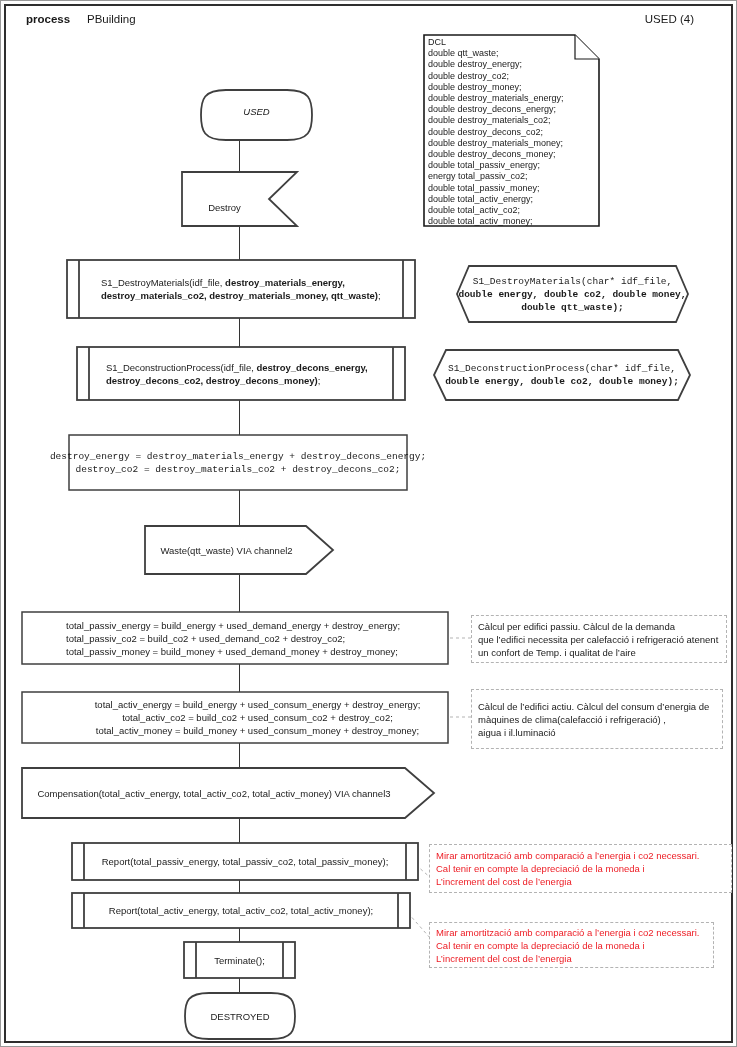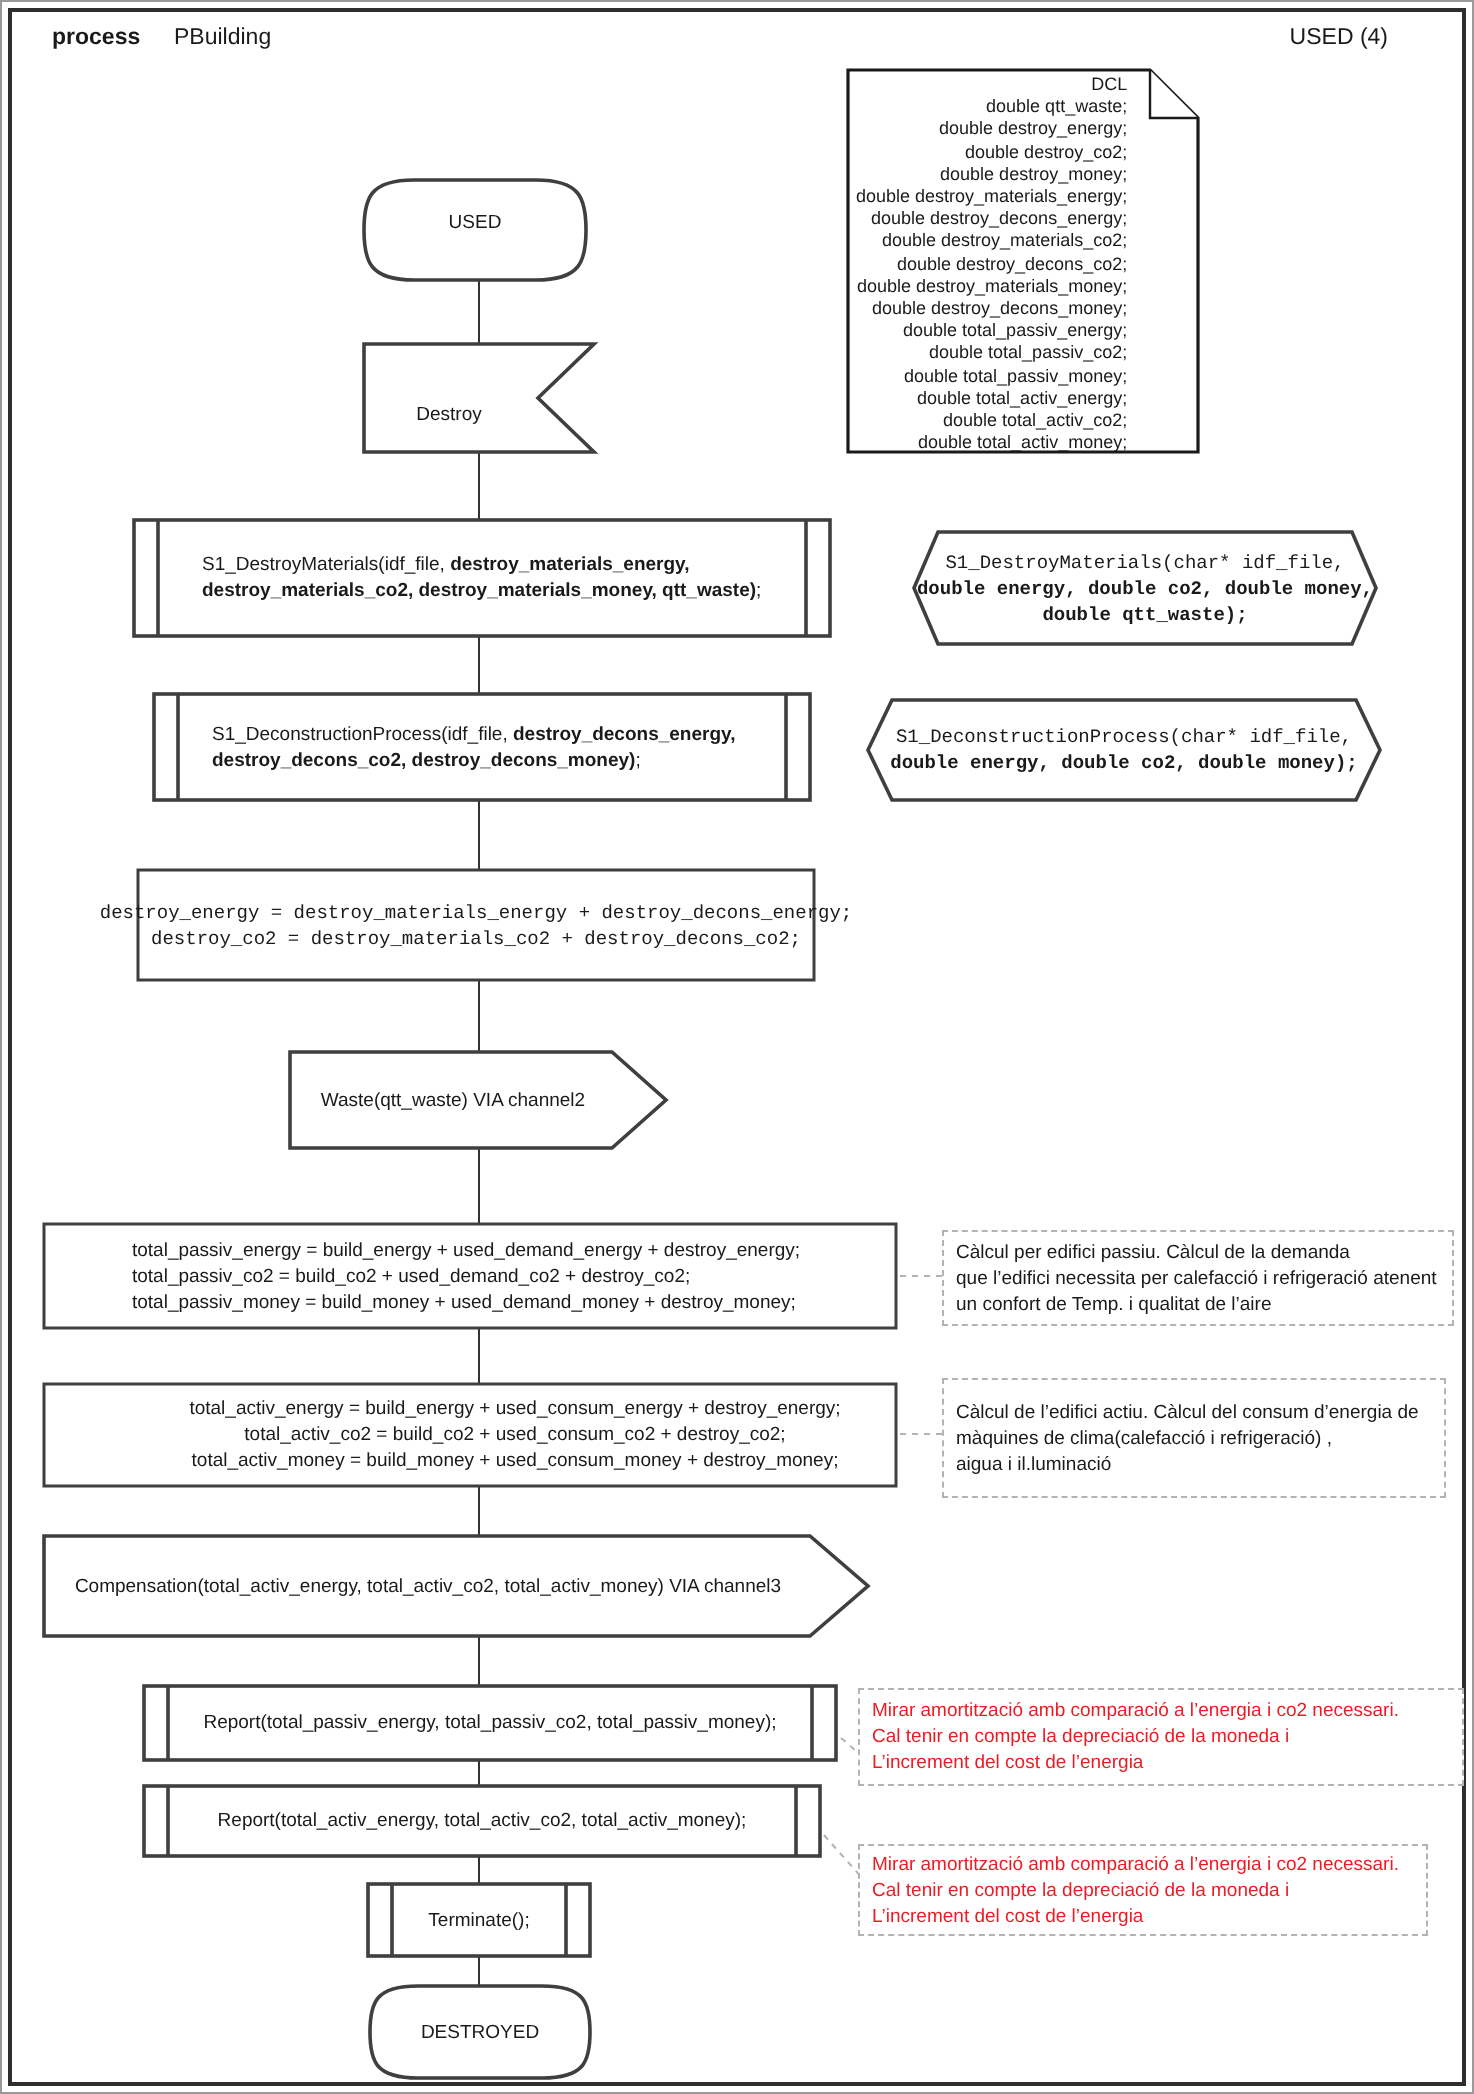--- a/index.html
+++ b/index.html
@@ -35,47 +35,47 @@
 
   <div id="mainline"></div>
 
   <svg id="connectors" width="737" height="1047">
     <line x1="449" y1="637" x2="470" y2="637" stroke="#b3b3b3" stroke-dasharray="3,3"></line>
     <line x1="449" y1="716" x2="470" y2="716" stroke="#b3b3b3" stroke-dasharray="3,3"></line>
     <line x1="415" y1="864" x2="431" y2="878" stroke="#b3b3b3" stroke-dasharray="3,3"></line>
     <line x1="407" y1="912" x2="430" y2="938" stroke="#b3b3b3" stroke-dasharray="3,3"></line>
   </svg>
 
-  <div class="node" style="left:422px;top:33px;width:177px;height:193px;text-align:right;">
+  <div class="node" style="left:422px;top:33px;width:177px;height:193px;">
     <svg width="177" height="193">
       <path d="M1,1 L152,1 L176,25 L176,192 L1,192 Z" fill="#fff" stroke="#1a1a1a" stroke-width="1.6"></path>
       <path d="M152,1 L152,25 L176,25" fill="#fff" stroke="#1a1a1a" stroke-width="1.2"></path>
     </svg>
     <div class="dcl">
         <div><span>DCL</span></div>
         <div><span>double qtt_waste;</span></div>
         <div><span>double destroy_energy;</span></div>
         <div><span>double destroy_co2;</span></div>
         <div><span>double destroy_money;</span></div>
         <div><span>double destroy_materials_energy;</span></div>
         <div><span>double destroy_decons_energy;</span></div>
         <div><span>double destroy_materials_co2;</span></div>
         <div><span>double destroy_decons_co2;</span></div>
         <div><span>double destroy_materials_money;</span></div>
         <div><span>double destroy_decons_money;</span></div>
         <div><span>double total_passiv_energy;</span></div>
-        <div><span>double total_passiv_co2;</span></div>
+        <div><span>energy total_passiv_co2;</span></div>
         <div><span>double total_passiv_money;</span></div>
         <div><span>double total_activ_energy;</span></div>
         <div><span>double total_activ_co2;</span></div>
         <div><span>double total_activ_money;</span></div>
       </div>
   </div>
 
-  <div class="node" style="left:180px;top:88px;width:113px;height:44px;">
+  <div class="node" style="left:199px;top:88px;width:113px;height:44px;font-style:italic;">
     <svg width="113" height="52">
         <path d="M26,1 L87,1 C109,1 112,10 112,26 C112,42 109,51 87,51 L26,51 C4,51 1,42 1,26 C1,10 4,1 26,1 Z" fill="#fff" stroke="#3f3f3f" stroke-width="1.8"></path>
       </svg>
     <div class="txt single">USED</div>
   </div>
 
   <div class="node" style="left:180px;top:170px;width:117px;height:72px;">
     <svg width="117" height="56">
         <polygon points="1,1 116,1 88,28 116,55 1,55" fill="#fff" stroke="#3f3f3f" stroke-width="1.8"></polygon>
       </svg>

